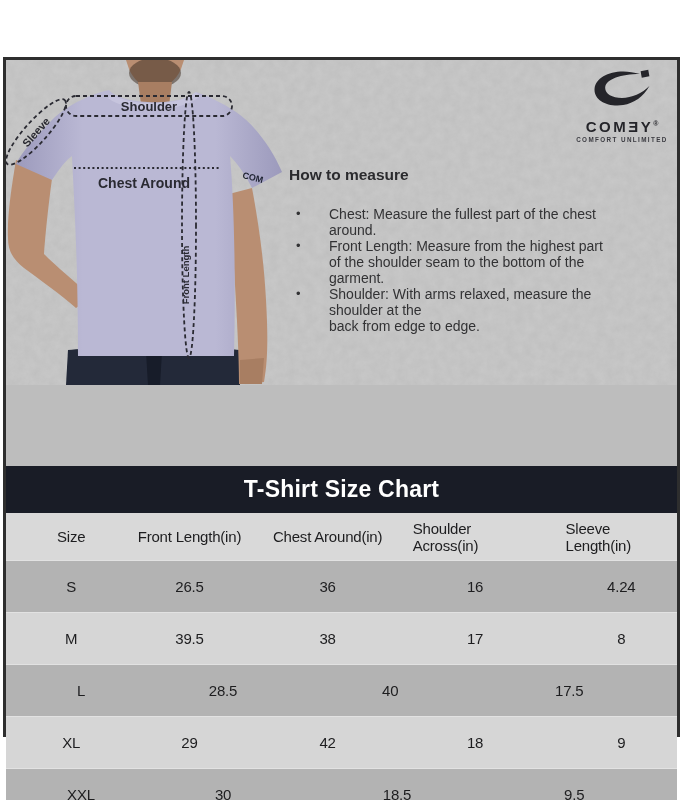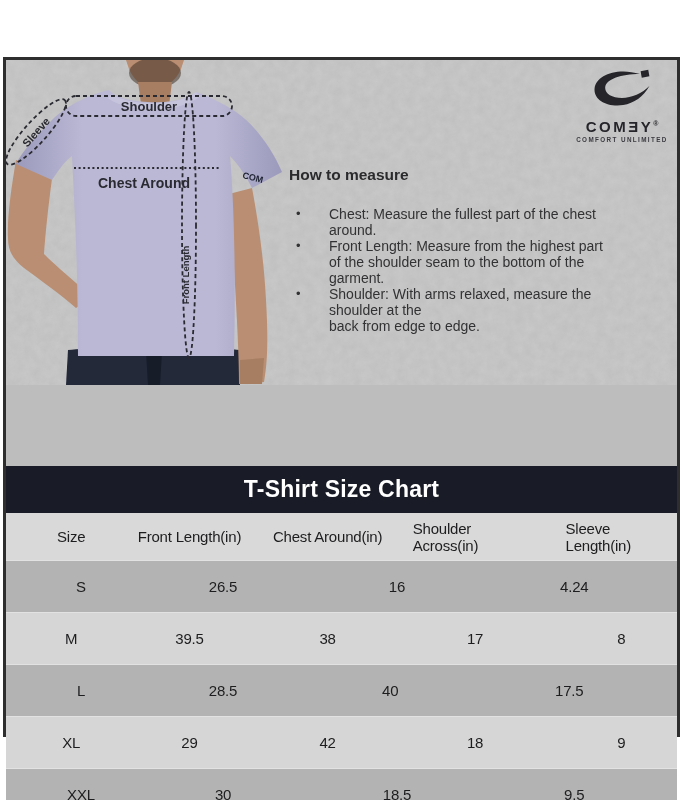--- a/index.html
+++ b/index.html
@@ -143,20 +143,21 @@
           <div class="cell col0">Size</div>
           <div class="cell col1">Front Length(in)</div>
           <div class="cell col2">Chest Around(in)</div>
           <div class="cell col3">Shoulder Across(in)</div>
           <div class="cell col4">Sleeve Length(in)</div>
         </div>
       <div id="tbody">
           <div class="trow dark">
             <div class="cell col0">S</div>
             <div class="cell col1">26.5</div>
+            <div class="cell col2">36</div>
             <div class="cell col3">16</div>
             <div class="cell col4">4.24</div>
           </div>
           <div class="trow light">
             <div class="cell col0">M</div>
             <div class="cell col1">39.5</div>
             <div class="cell col2">38</div>
             <div class="cell col3">17</div>
             <div class="cell col4">8</div>
           </div>

